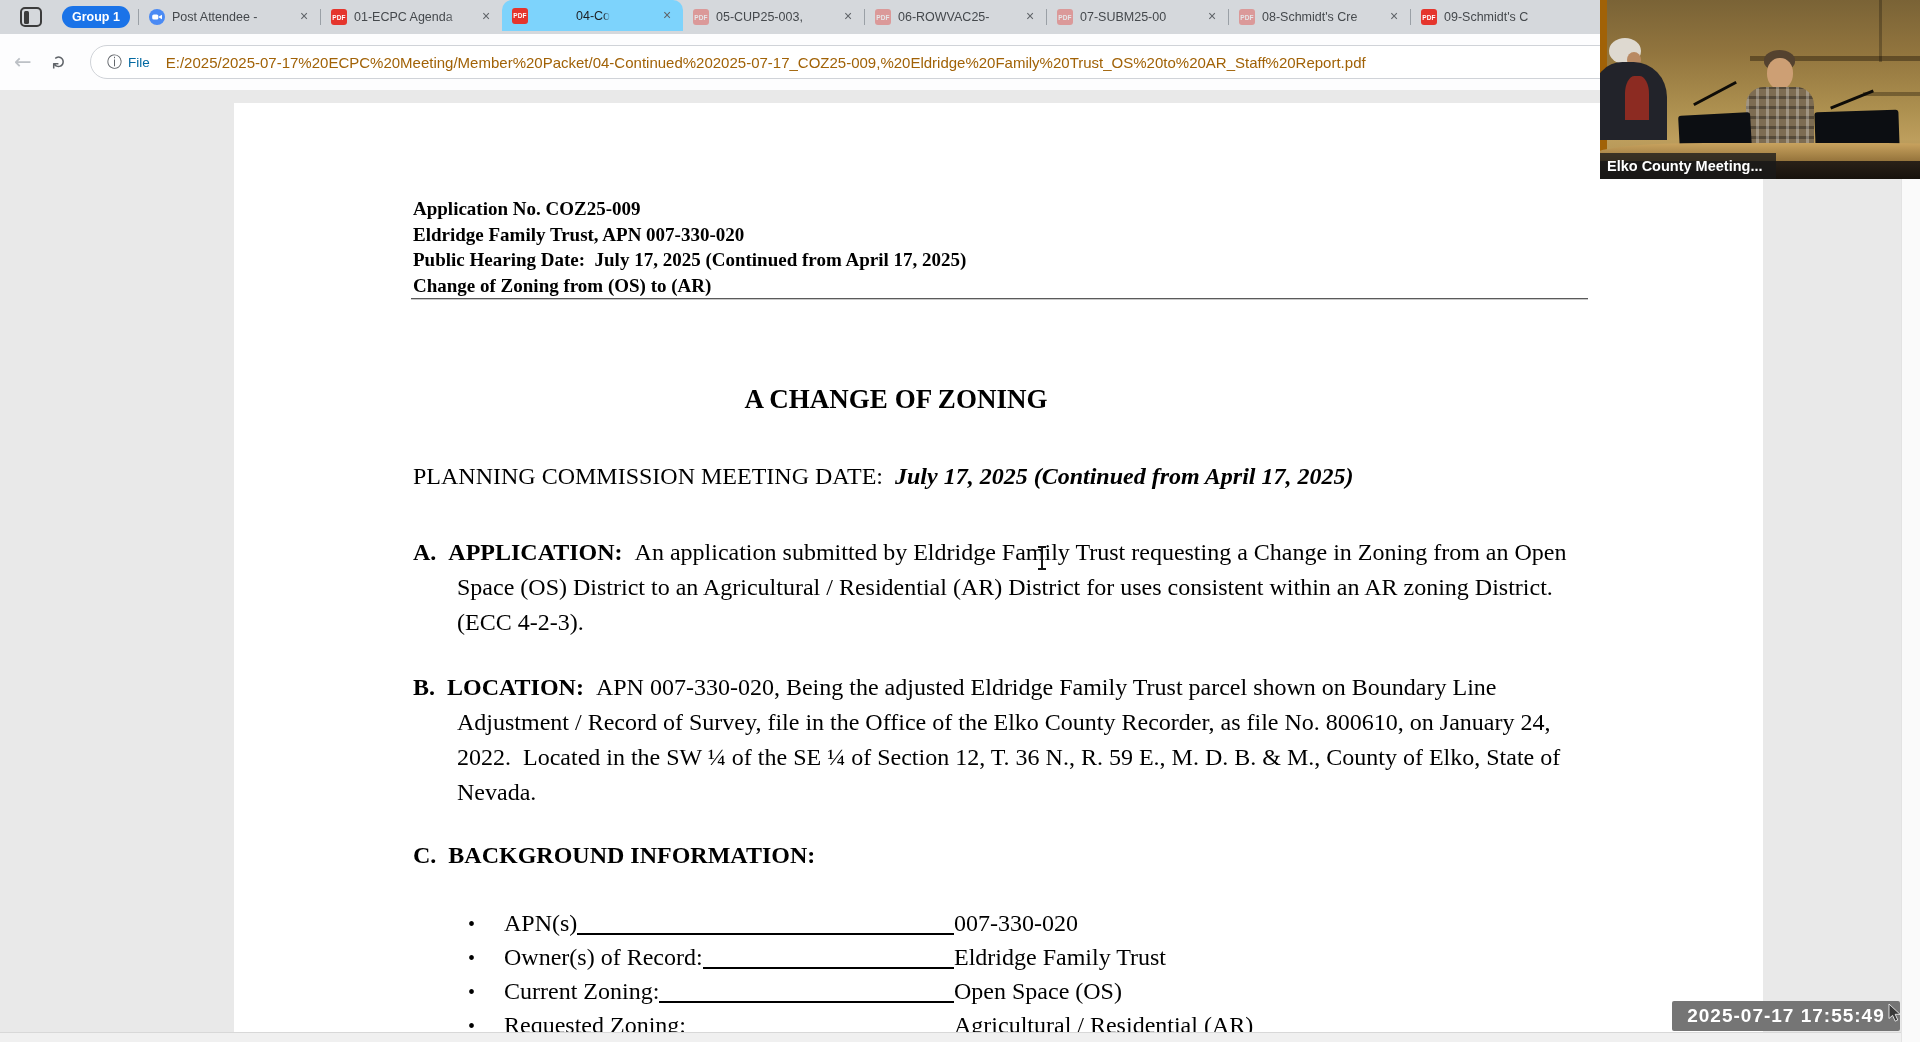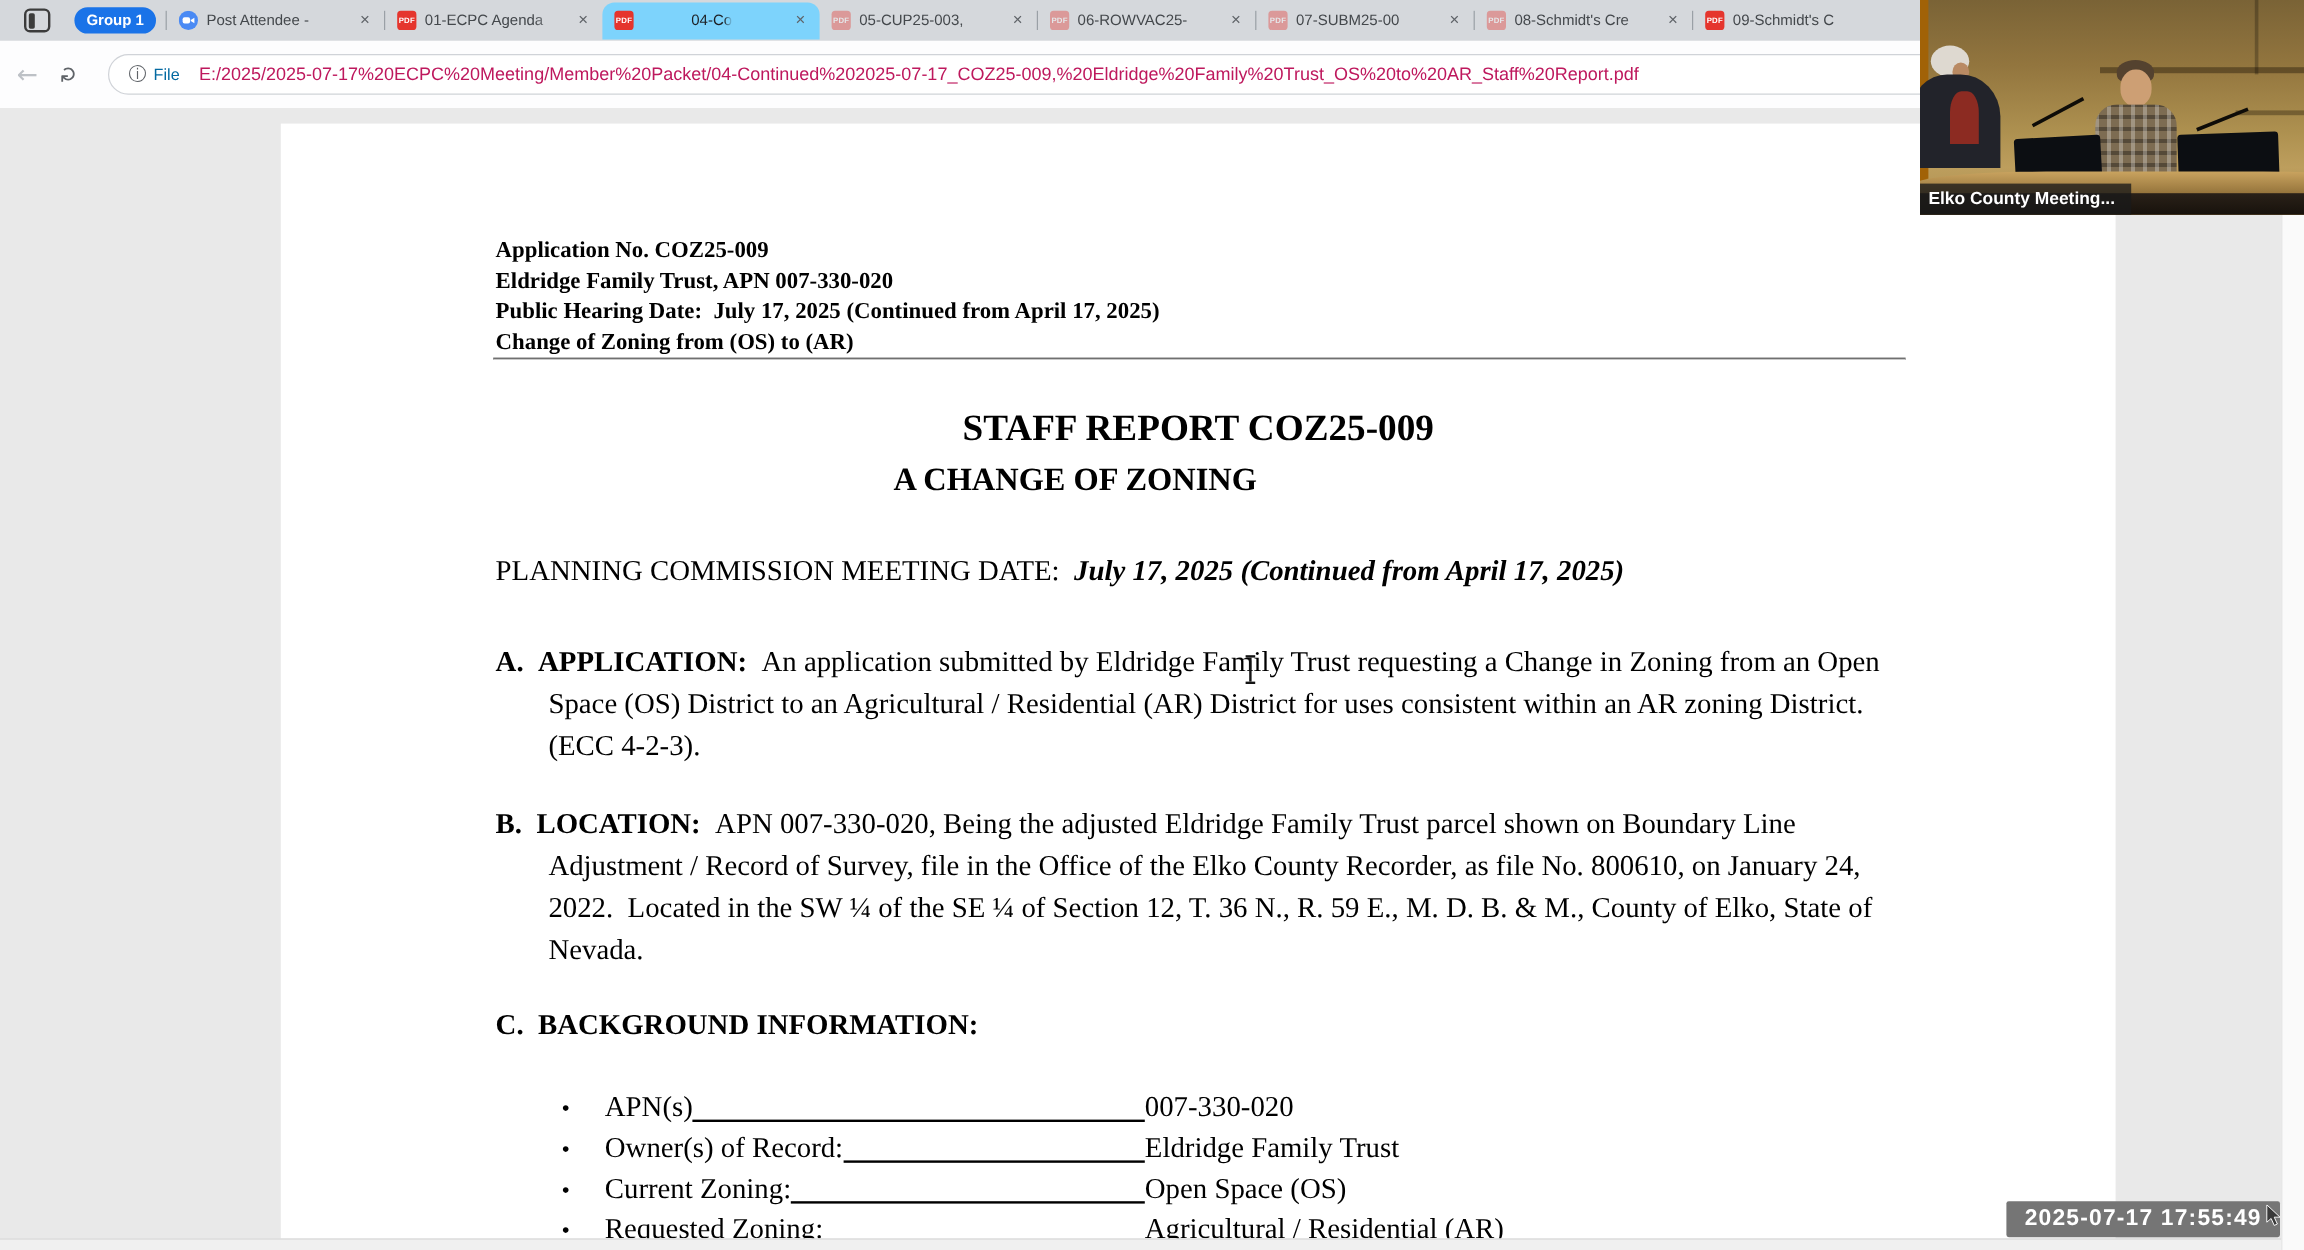--- a/index.html
+++ b/index.html
@@ -9,21 +9,21 @@
 
   
   .tabstrip { position:absolute; left:0; top:0; width:1920px; height:34px; background:#d5d8dc; }
   .sidepanel-ico { position:absolute; left:20px; top:7px; width:22px; height:20px;
     border:2.5px solid #3c3c3c; border-radius:5px; }
   .sidepanel-ico .bar { position:absolute; left:1.5px; top:1.5px; bottom:1.5px; width:5px;
     background:#3c3c3c; border-radius:1.5px; }
   .group-pill { position:absolute; left:62px; top:6px; height:22px; padding:0 10px;
     background:#1a73e8; border-radius:12px; color:#fff; font-size:12.5px; font-weight:700;
     display:flex; align-items:center; }
-  .tabs { position:absolute; left:138px; top:0; height:34px; display:flex; align-items:center; }
+  .tabs { position:absolute; left:138px; top:0; height:34px; display:flex; align-items:flex-start; }
   .tab { width:181px; height:34px; display:flex; align-items:center; padding:0 8px 0 10px;
     gap:7px; color:#44484c; font-size:12.5px; position:relative; }
   .tab.active { background:#7dd3fc; border-radius:10px 10px 0 0; height:31px; color:#1d1f23;gap:48px; }
   .tab-title { flex:1; overflow:hidden; white-space:nowrap;
     -webkit-mask-image:linear-gradient(90deg,#000 78%,transparent 98%);
     mask-image:linear-gradient(90deg,#000 78%,transparent 98%); }
   .tab-close { width:16px; height:16px; line-height:15px; text-align:center; color:#5f6368;
     font-size:14px; border-radius:50%; flex:none; }
   .tabsep { width:1px; height:16px; background:#9aa0a6; align-self:center; flex:none; }
   .fav-pdf { width:16px; height:16px; flex:none; border-radius:3px; background:#e5352d;
@@ -36,21 +36,21 @@
   .toolbar { position:absolute; left:0; top:34px; width:1920px; height:56px; background:#fdfdfe; }
   .nav-ico { position:absolute; top:0; height:56px; display:flex; align-items:center;
     font-family:"DejaVu Sans", sans-serif; }
   .back { left:14px; font-size:21px; color:#bdc1c6; }
   .reload { left:50px; font-size:18px; color:#5f6368; transform:scaleX(-1) rotate(90deg); }
   .omnibox { position:absolute; left:90px; right:16px; top:11px; height:34px; background:#fff;
     border:1px solid #d0d3d8; border-radius:17px; display:flex; align-items:center;
     padding:0 16px; overflow:hidden; }
   .info-glyph { font-family:"DejaVu Sans", sans-serif; font-size:15px; color:#5f6368; margin-right:6px; }
   .scheme-label { font-size:13.5px; color:#0369a1; margin-right:16px; }
-  .url-text { font-size:15px; color:#be185d; white-space:nowrap; overflow:hidden; }
+  .url-text { font-size:15px; color:#a16207; white-space:nowrap; overflow:hidden; }
 
   
   .viewer { position:absolute; left:0; top:90px; width:1920px; height:952px; background:#e9e9e9; }
   .vscrollbar { position:absolute; right:0; top:0; width:19px; height:952px; background:#fafafa;
     border-left:1px solid #e3e3e3; }
   .hscroll-strip { position:absolute; left:0; right:19px; top:942px; height:10px; background:#f0f0f0;
     border-top:1px solid #d8d8d8; }
   .page { position:absolute; left:186px; top:13px; width:1529px; height:939px; background:#ffffff;
     overflow:hidden; font-family:"Liberation Serif", serif; color:#000;margin-left:48px; }
 
@@ -197,21 +197,20 @@
     <div class="page">
 
       <div class="doc-header">
         <div>Application No. COZ25-009</div>
         <div>Eldridge Family Trust, APN 007-330-020</div>
         <div>Public Hearing Date:&nbsp; July 17, 2025 (Continued from April 17, 2025)</div>
         <div>Change of Zoning from (OS) to (AR)</div>
       </div>
       <div class="doc-rule"></div>
 
-      <div class="doc-title">STAFF REPORT COZ25-009</div>
       <div class="doc-subtitle">A CHANGE OF ZONING</div>
 
       <div class="meeting-line"><span>PLANNING COMMISSION MEETING DATE:&nbsp; </span><span class="date">July 17, 2025 (Continued from April 17, 2025)</span></div>
 
       <div class="sec sec-a"><b>A.&nbsp;&nbsp;</b><b>APPLICATION:&nbsp; </b><span>An application submitted by Eldridge Family Trust requesting a Change in Zoning from an Open Space (OS) District to an Agricultural / Residential (AR) District for uses consistent within an AR zoning District. (ECC 4-2-3).</span></div>
 
       <div class="sec sec-b"><b>B.&nbsp;&nbsp;</b><b>LOCATION:&nbsp; </b><span>APN 007-330-020, Being the adjusted Eldridge Family Trust parcel shown on Boundary Line Adjustment / Record of Survey, file in the Office of the Elko County Recorder, as file No. 800610, on January 24, 2022.&nbsp; Located in the SW ¼ of the SE ¼ of Section 12, T. 36 N., R. 59 E., M. D. B. &amp; M., County of Elko, State of Nevada.</span></div>
 
       <div class="sec-c"><b>C.&nbsp;&nbsp;</b><b>BACKGROUND INFORMATION:</b></div>
 

